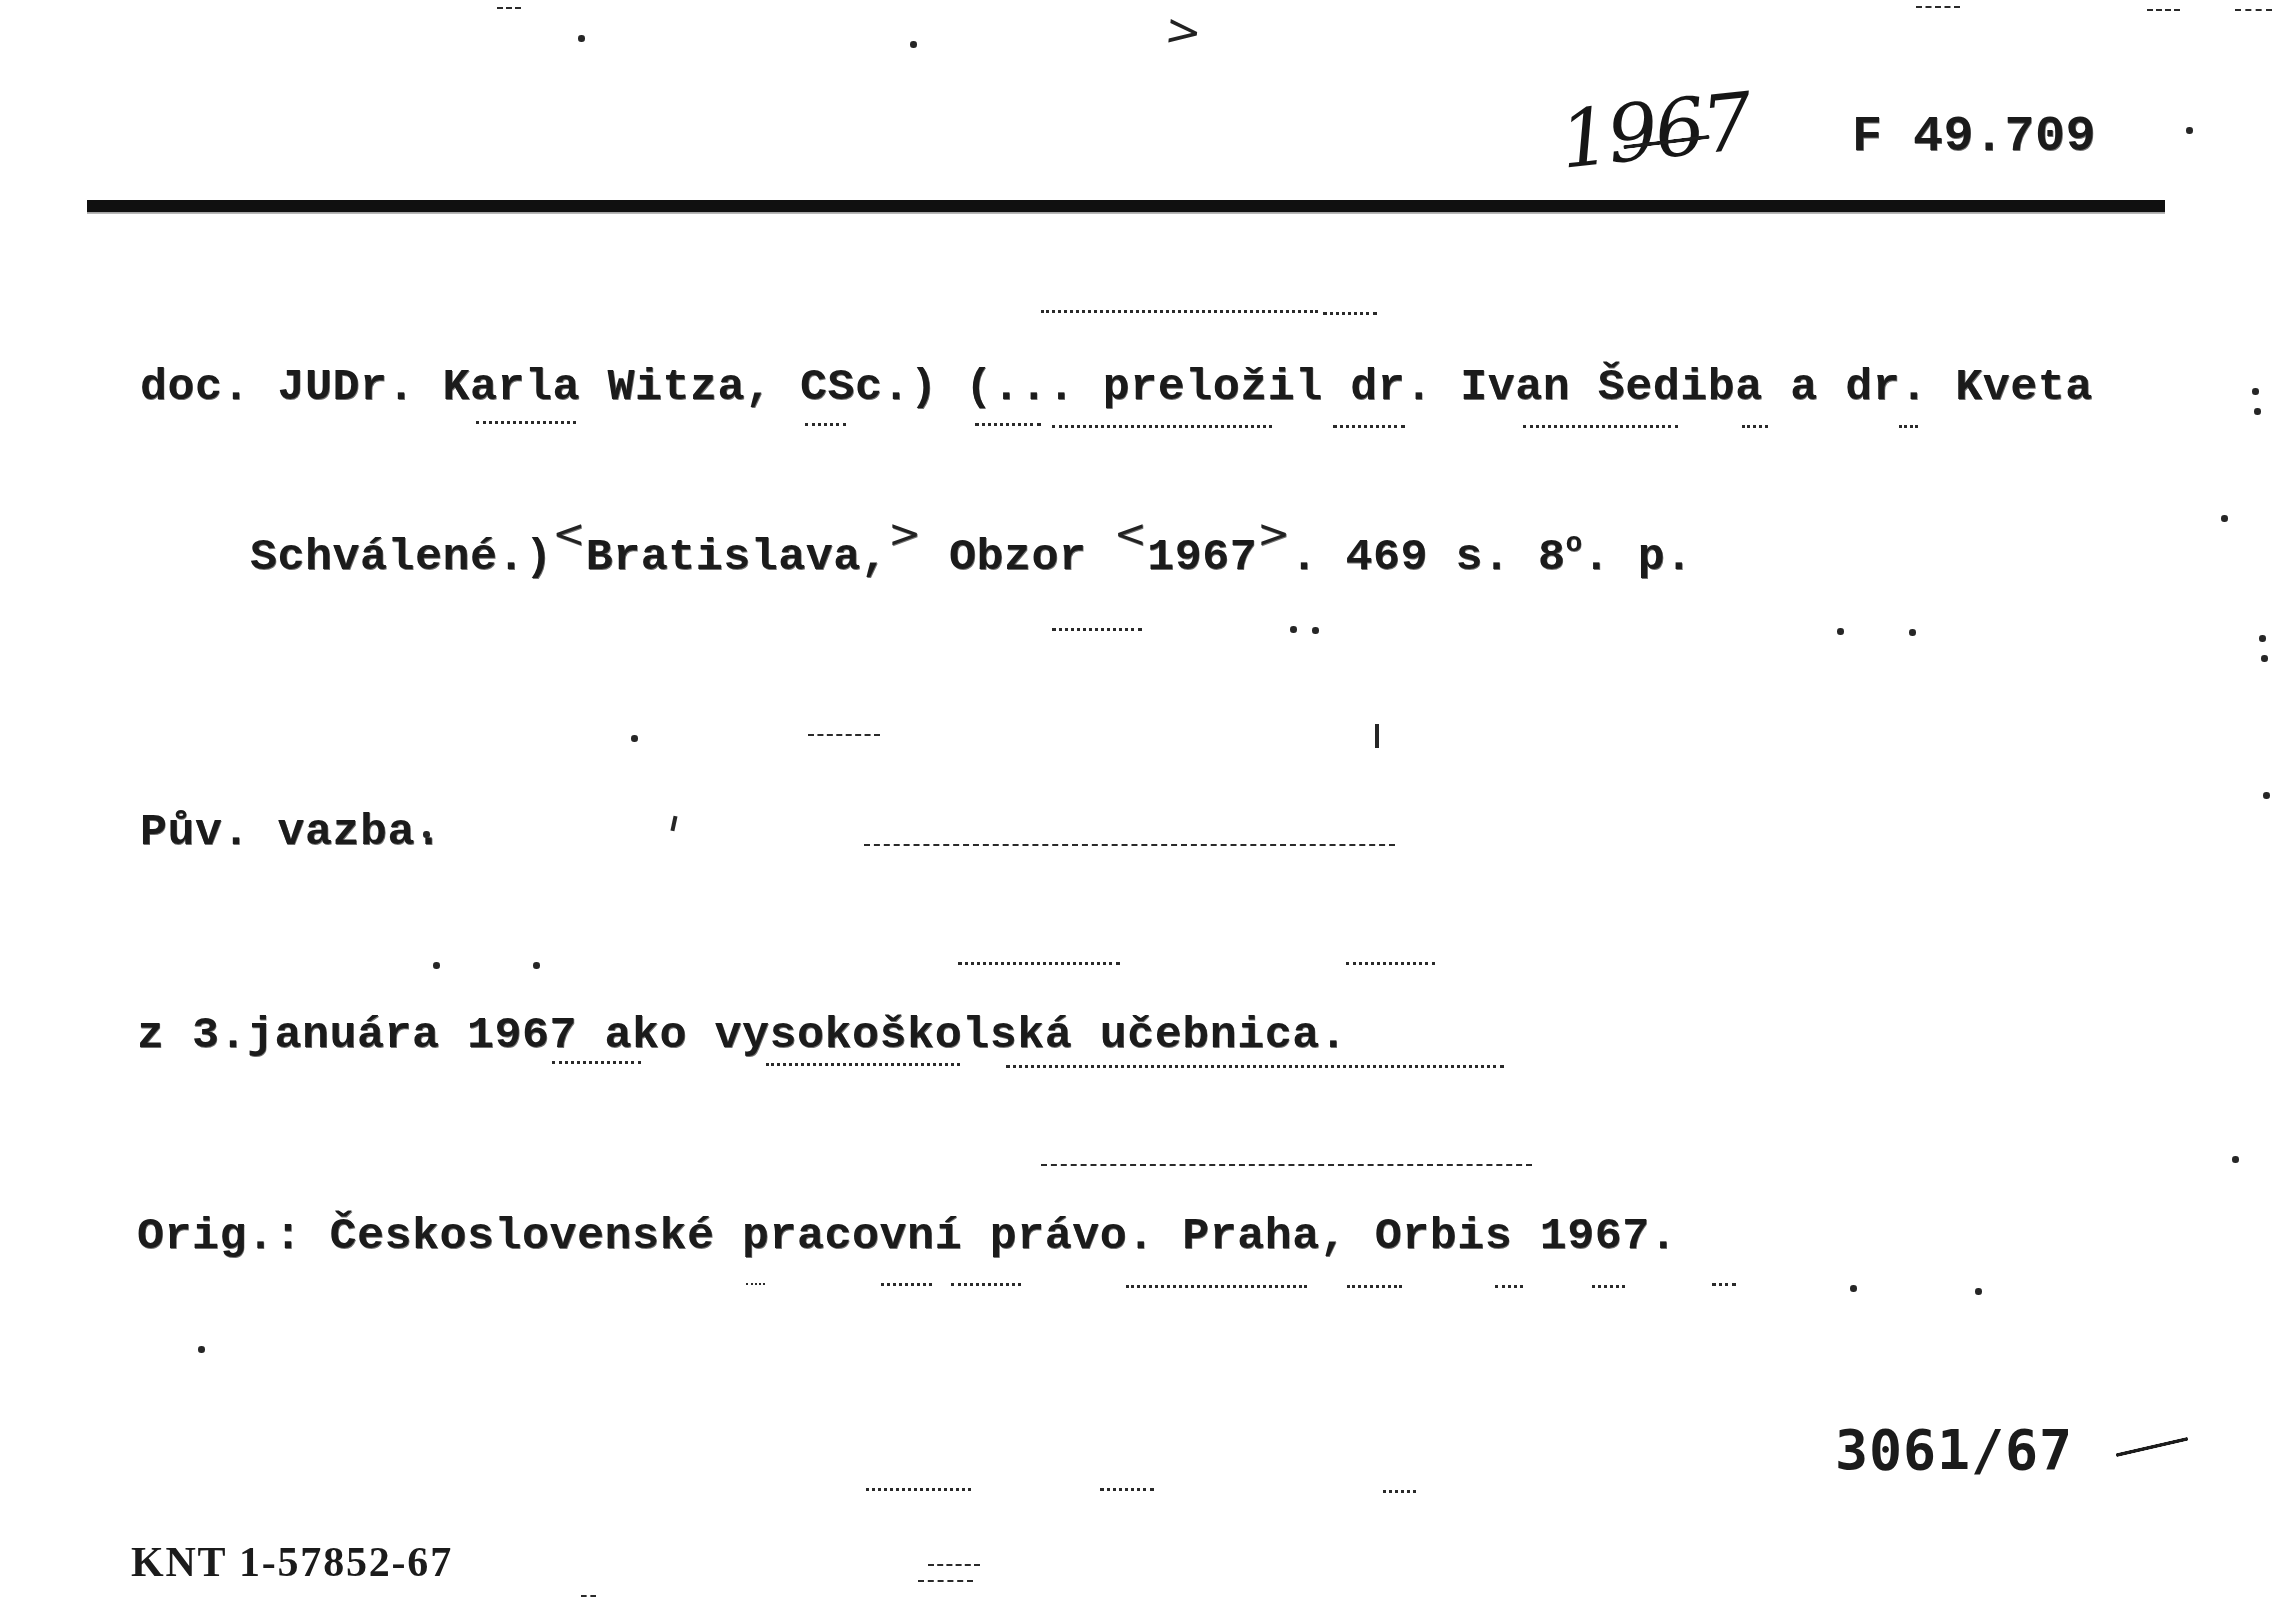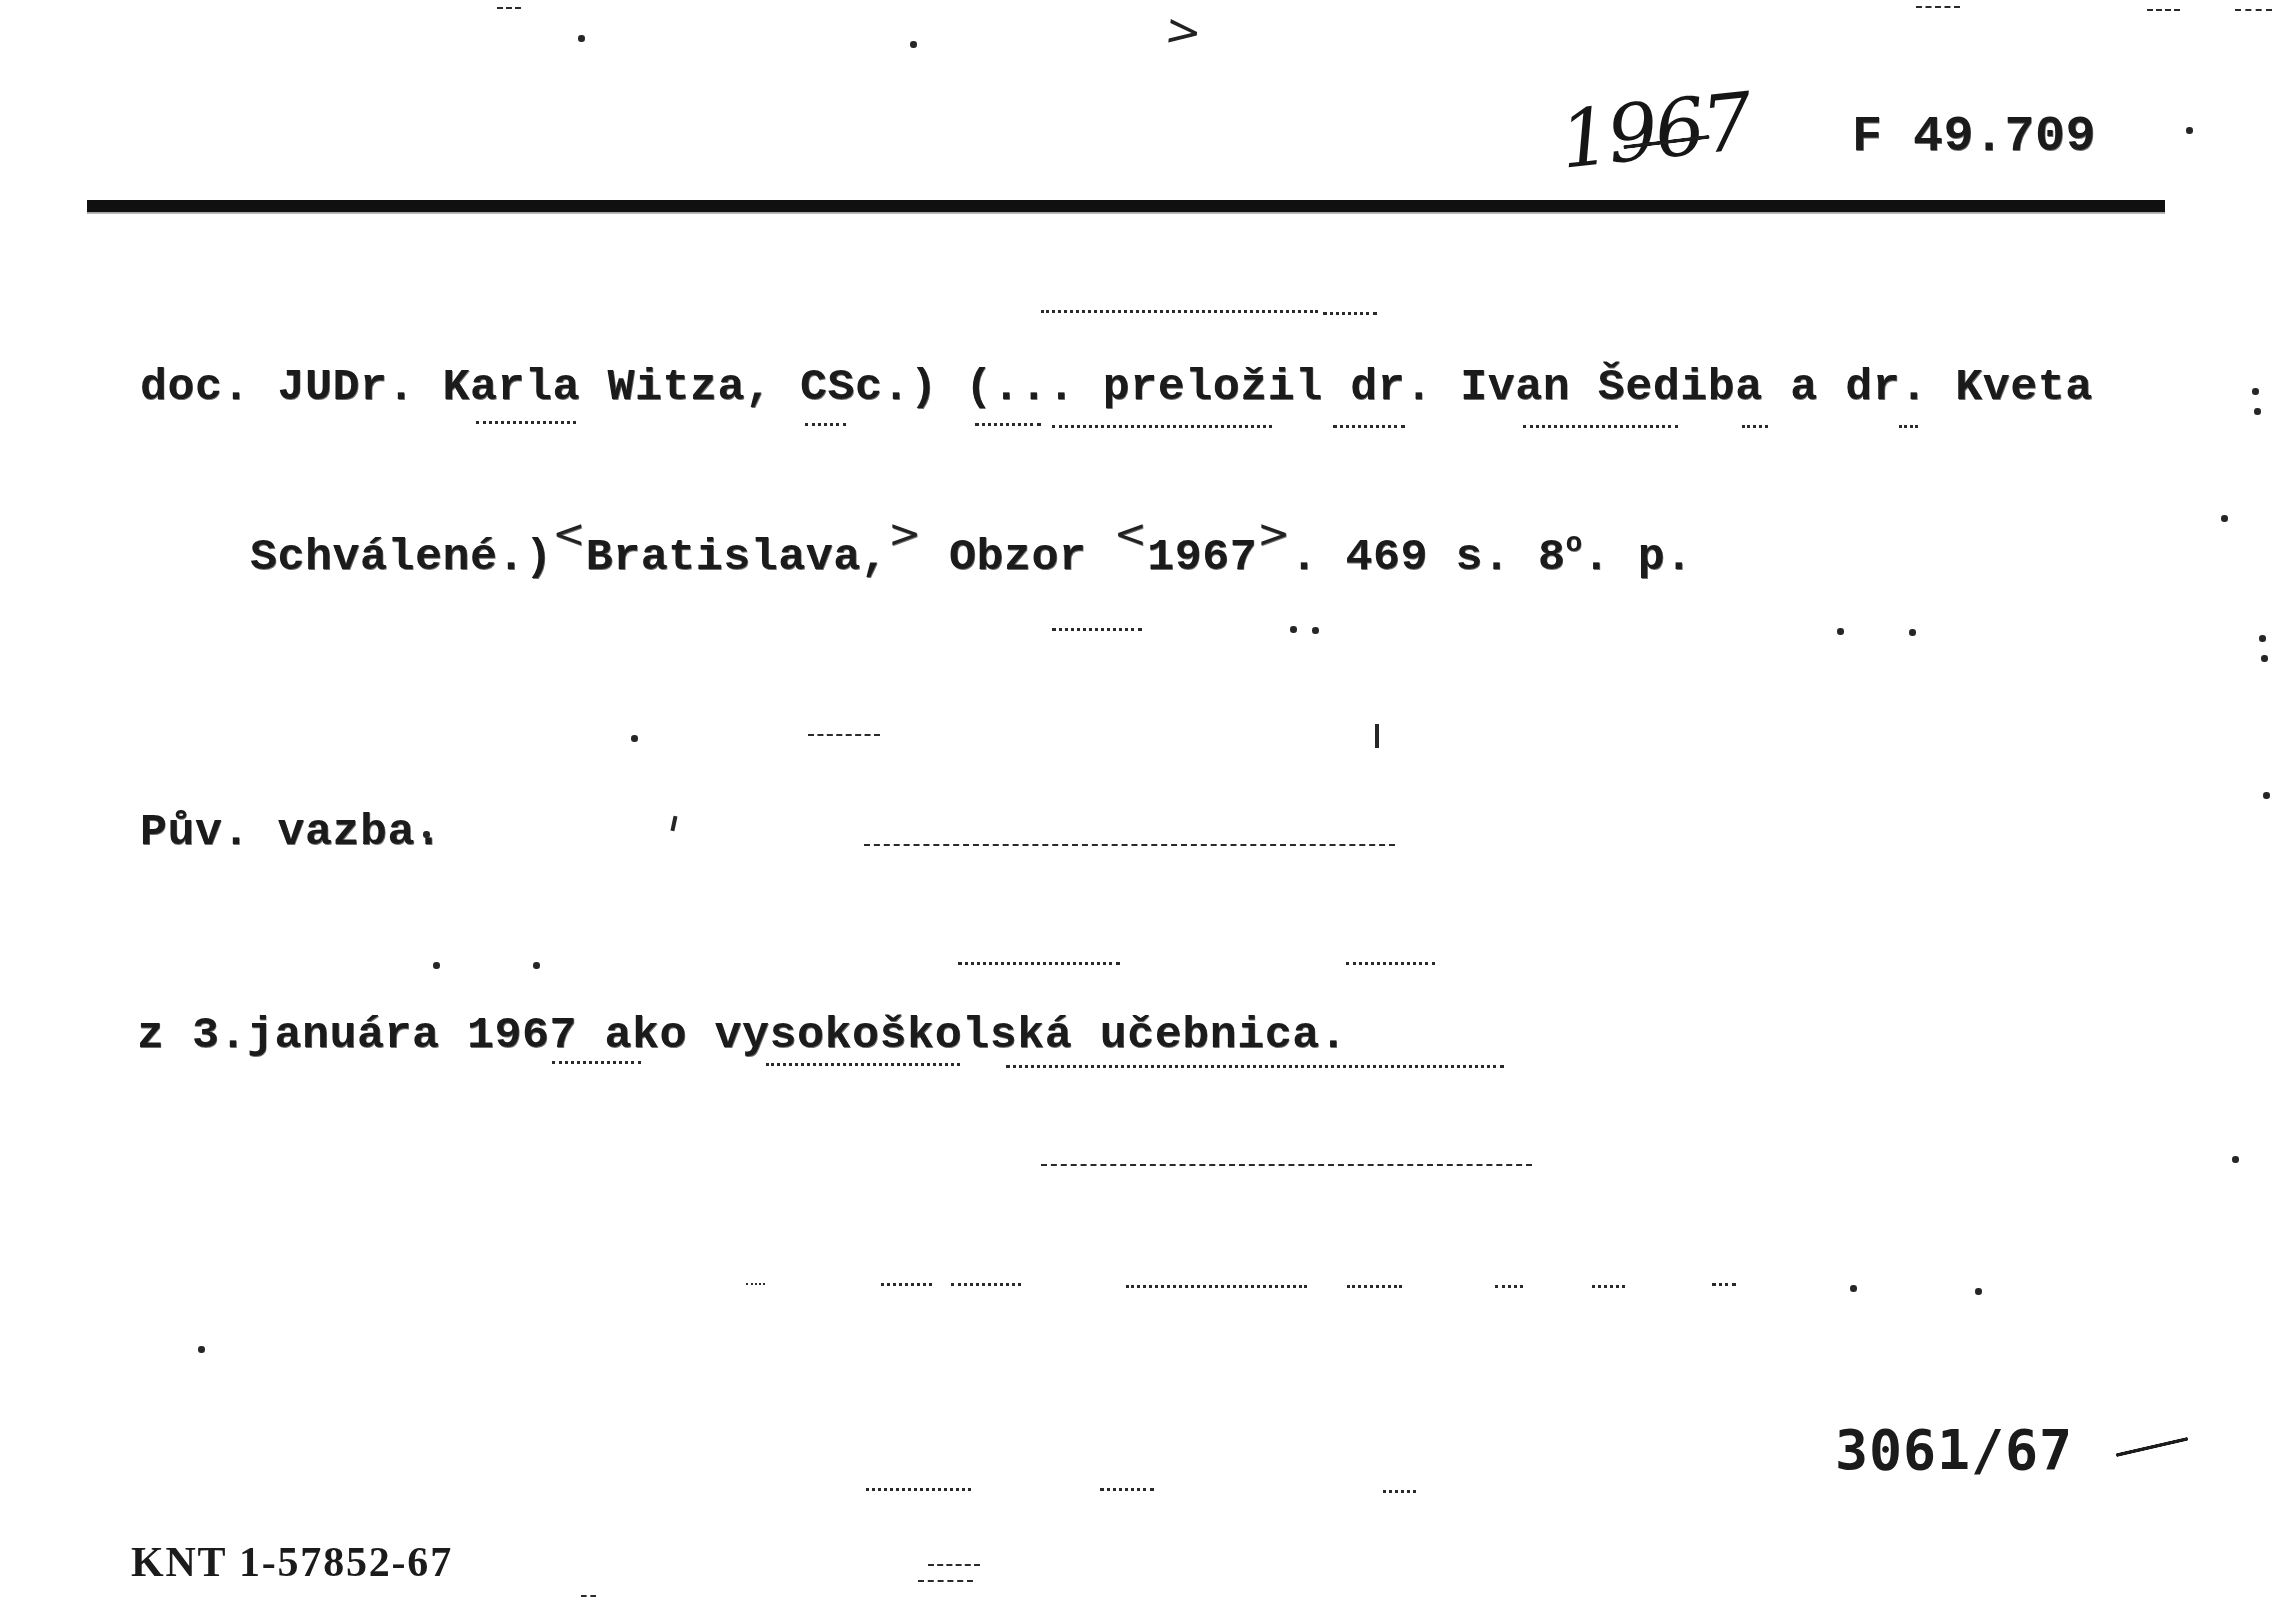--- a/index.html
+++ b/index.html
@@ -87,20 +87,21 @@
 
   <div class="rule" style="left:87px;top:200px;width:2078px;height:12px;"></div>
 
   <div class="tw abs" style="left:140px;top:360px;">doc. JUDr. Karla Witza, CSc.) (... preložil dr. Ivan Šediba a dr. Kveta</div>
   <div class="tw abs" style="left:140px;top:473px;">
     <span>Schválené.)</span><span class="hmark">&lt;</span><span>Bratislava,</span><span class="hmark">&gt;</span><span> Obzor </span><span class="hmark">&lt;</span><span>1967</span><span class="hmark">&gt;</span><span>. 469 s. 8</span><span class="deg">o</span><span>. p.</span>
   </div>
 
   <div class="tw abs" style="left:140px;top:805px;">Pův. vazba.</div>
   <div class="tw abs" style="left:137px;top:1008px;text-align:center;">z 3.januára 1967 ako vysokoškolská učebnica.</div>
+  <div class="tw abs" style="left:137px;top:1209px;">Orig.: Československé pracovní právo. Praha, Orbis 1967.</div>
 
   <div class="abs accnum" style="left:1835px;top:1418px;">3061/67</div>
   <div class="hw-stroke" style="left:2115px;top:1445px;width:74px;transform:rotate(-13deg);"></div>
   <div class="abs printcode" style="left:131px;top:1538px;">KNT 1-57852-67</div>
 
   <div class="art" style="left:1041px;top:310px;width:277px;"></div>
   <div class="art" style="left:1323px;top:312px;width:54px;"></div>
   <div class="art" style="left:476px;top:421px;width:100px;"></div>
   <div class="art" style="left:805px;top:423px;width:41px;"></div>
   <div class="art" style="left:975px;top:423px;width:66px;"></div>

